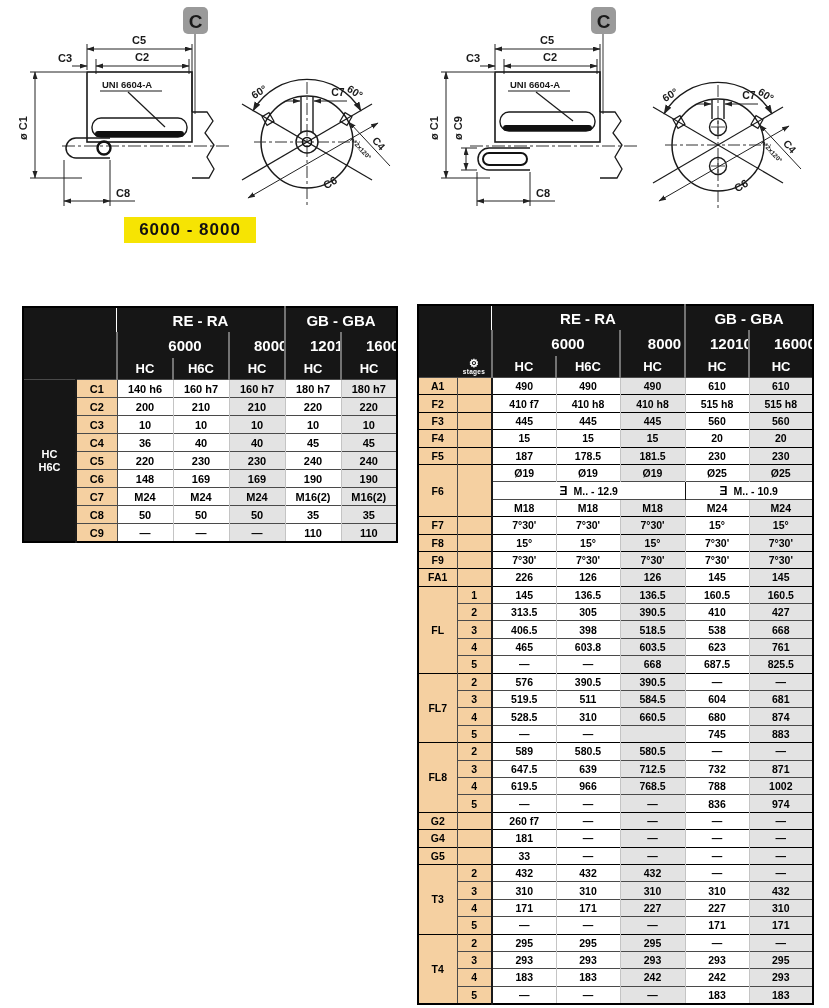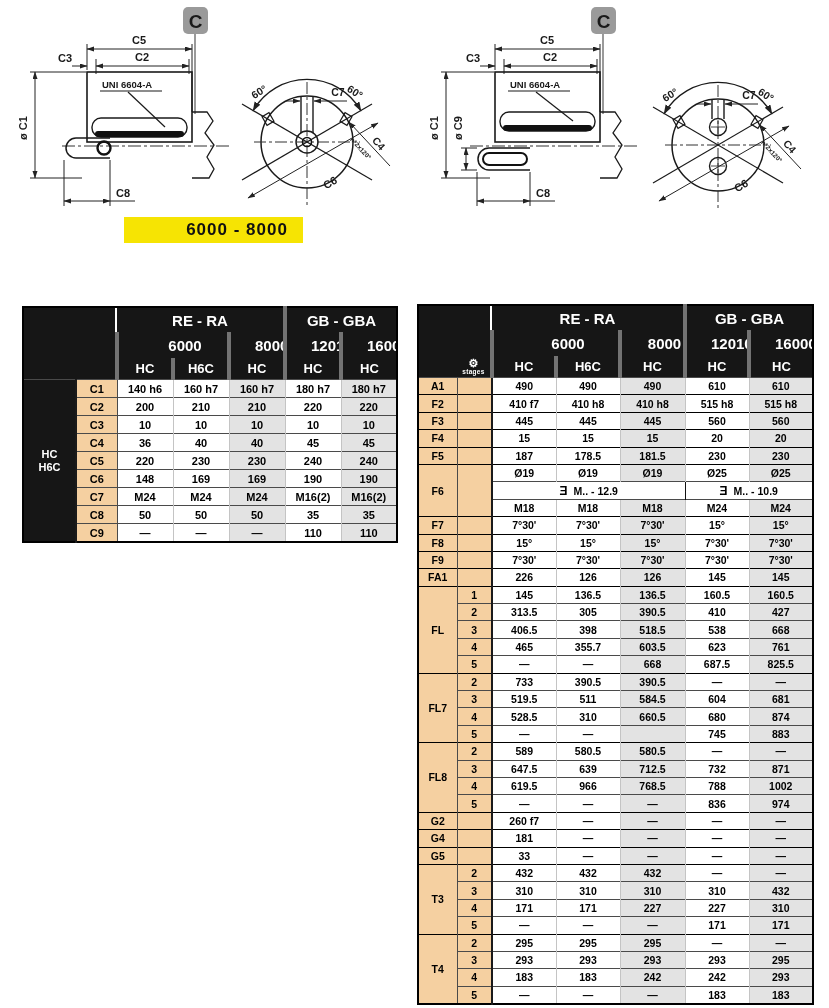--- a/index.html
+++ b/index.html
@@ -4,32 +4,32 @@
 <style>
   html,body{margin:0;padding:0;background:#fff;}
   .page{position:relative;width:829px;height:1008px;background:#ffffff;
         font-family:"Liberation Sans",sans-serif;overflow:hidden;}
   svg text{font-family:"Liberation Sans",sans-serif;font-weight:bold;fill:#1a1a1a;}
   .drawing{position:absolute;top:0;}
   #drawing-left{left:2px;}
   #drawing-right{left:415px;}
   .range-badge{position:absolute;background:#f6e403;color:#111;font-weight:bold;
         font-size:17px;text-align:center;line-height:26px;letter-spacing:1px;}
-  #badge-left{left:124px;top:217px;width:132px;height:26px;padding-left:47px;}
+  #badge-left{left:124px;top:217px;width:132px;height:26px;}
   #badge-right{left:552px;top:221px;width:142px;height:26px;}
 
   table{border-collapse:collapse;table-layout:fixed;position:absolute;
         border:2px solid #000;}
   th,td{text-align:center;vertical-align:middle;padding:0;overflow:hidden;
         white-space:nowrap;}
   thead th{background:#161616;color:#fff;font-weight:bold;}
   tr.h1 th{height:24px;font-size:15px;}
   tr.h2 th{height:26px;font-size:15px;padding-left:24px;}
   tr.h3 th{height:21px;font-size:13px;}
-  th.wsep{border-left:4px solid #737373;}
+  th.wsep{border-left:2px solid #737373;}
   th.corner{background:#161616;}
   th.blackcell{background:#161616;}
 
   #left-table{left:22px;top:306px;width:374px;}
   #right-table{left:417px;top:304px;width:395px;}
 
   td{font-weight:bold;border-top:1px solid #4a4a4a;background:#fff;}
   #left-table td{height:17px;font-size:11px;}
   #right-table td{height:16.4px;font-size:10.5px;}
   td.shade{background:#e3e3e3;}
@@ -481,37 +481,37 @@
           <td class="st">3</td>
           <td class="val">406.5</td>
           <td class="val">398</td>
           <td class="val shade">518.5</td>
           <td class="val">538</td>
           <td class="val shade">668</td>
         </tr>
         <tr>
           <td class="st">4</td>
           <td class="val">465</td>
-          <td class="val">355.7</td>
+          <td class="val">603.8</td>
           <td class="val shade">603.5</td>
           <td class="val">623</td>
           <td class="val shade">761</td>
         </tr>
         <tr>
           <td class="st">5</td>
           <td class="val">—</td>
           <td class="val">—</td>
           <td class="val shade">668</td>
           <td class="val">687.5</td>
           <td class="val shade">825.5</td>
         </tr>
         <tr class="grp">
           <td rowspan="4" class="rl">FL7</td>
           <td class="st">2</td>
-          <td class="val">733</td>
+          <td class="val">576</td>
           <td class="val">390.5</td>
           <td class="val shade">390.5</td>
           <td class="val">—</td>
           <td class="val shade">—</td>
         </tr>
         <tr>
           <td class="st">3</td>
           <td class="val">519.5</td>
           <td class="val">511</td>
           <td class="val shade">584.5</td>

